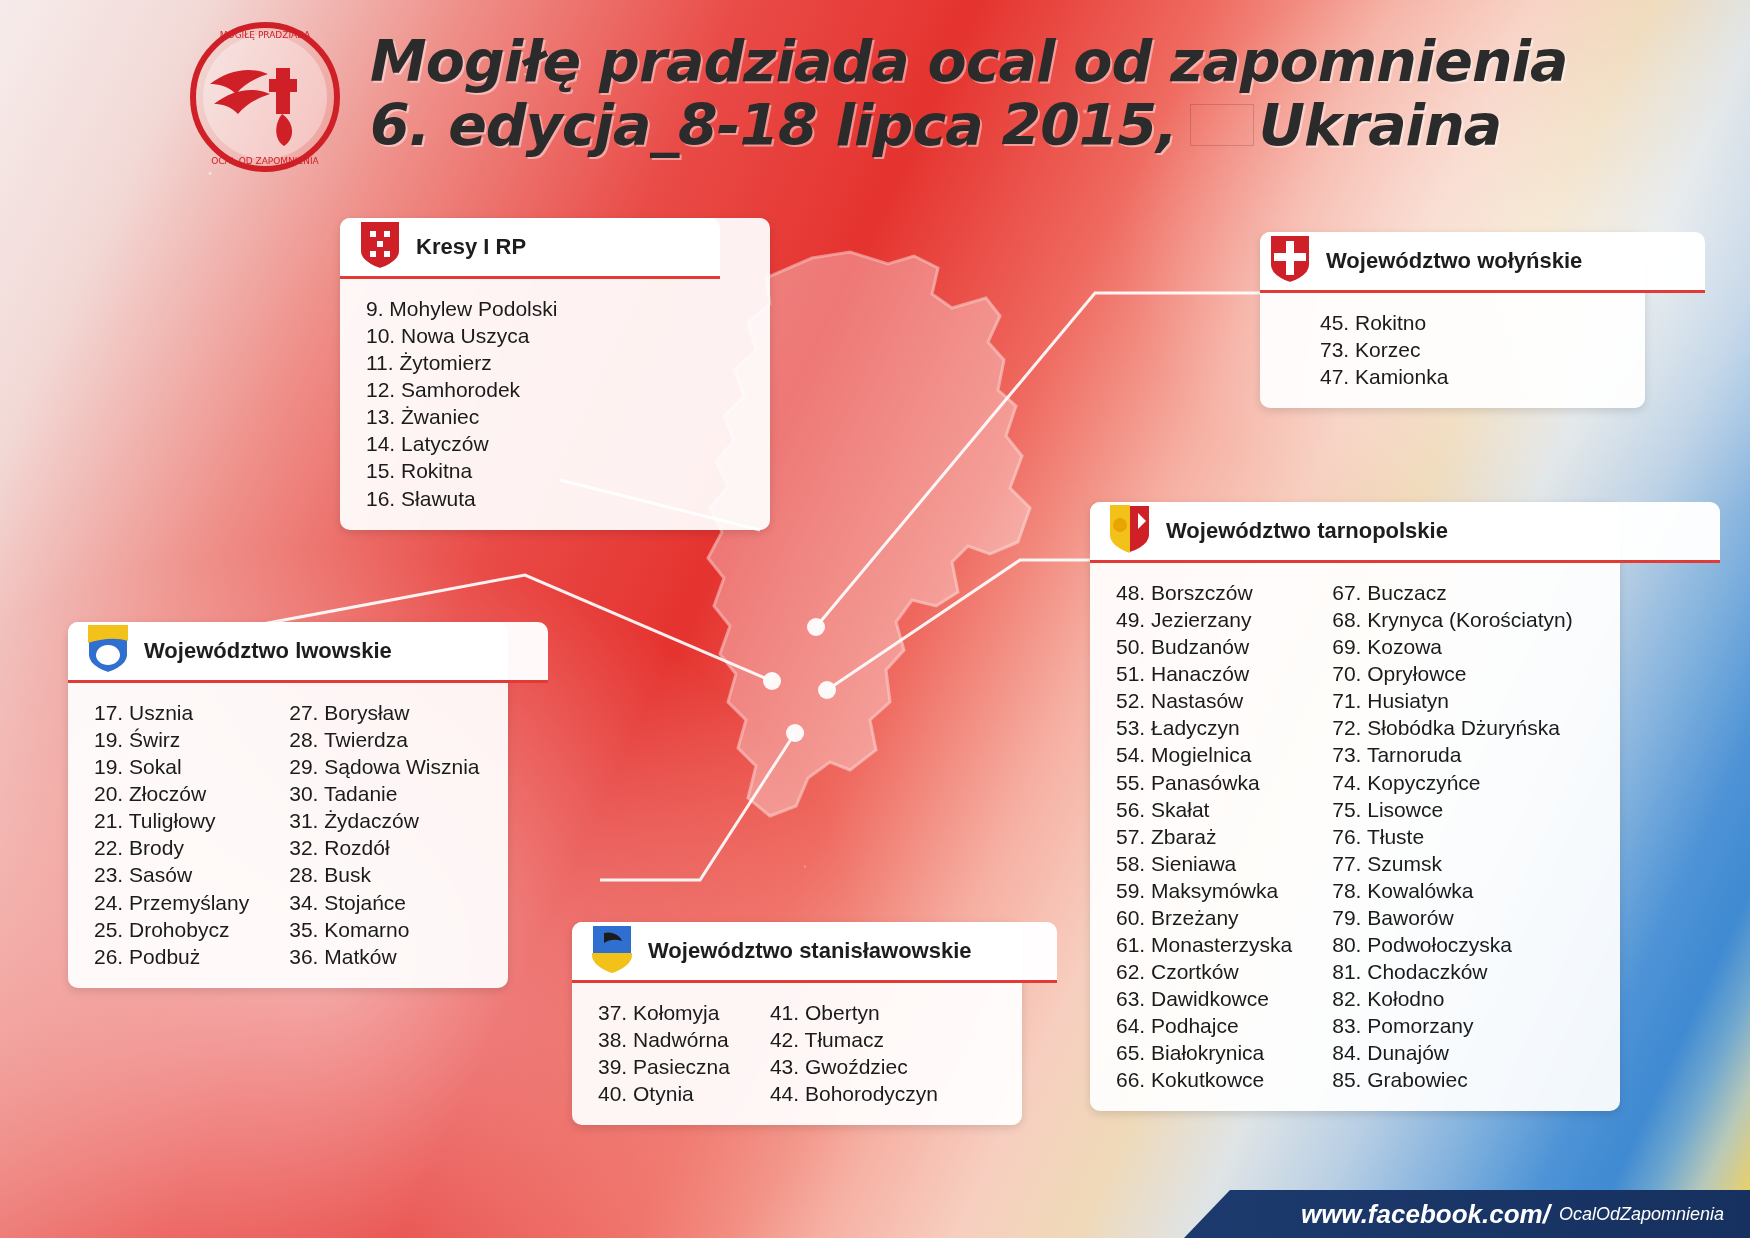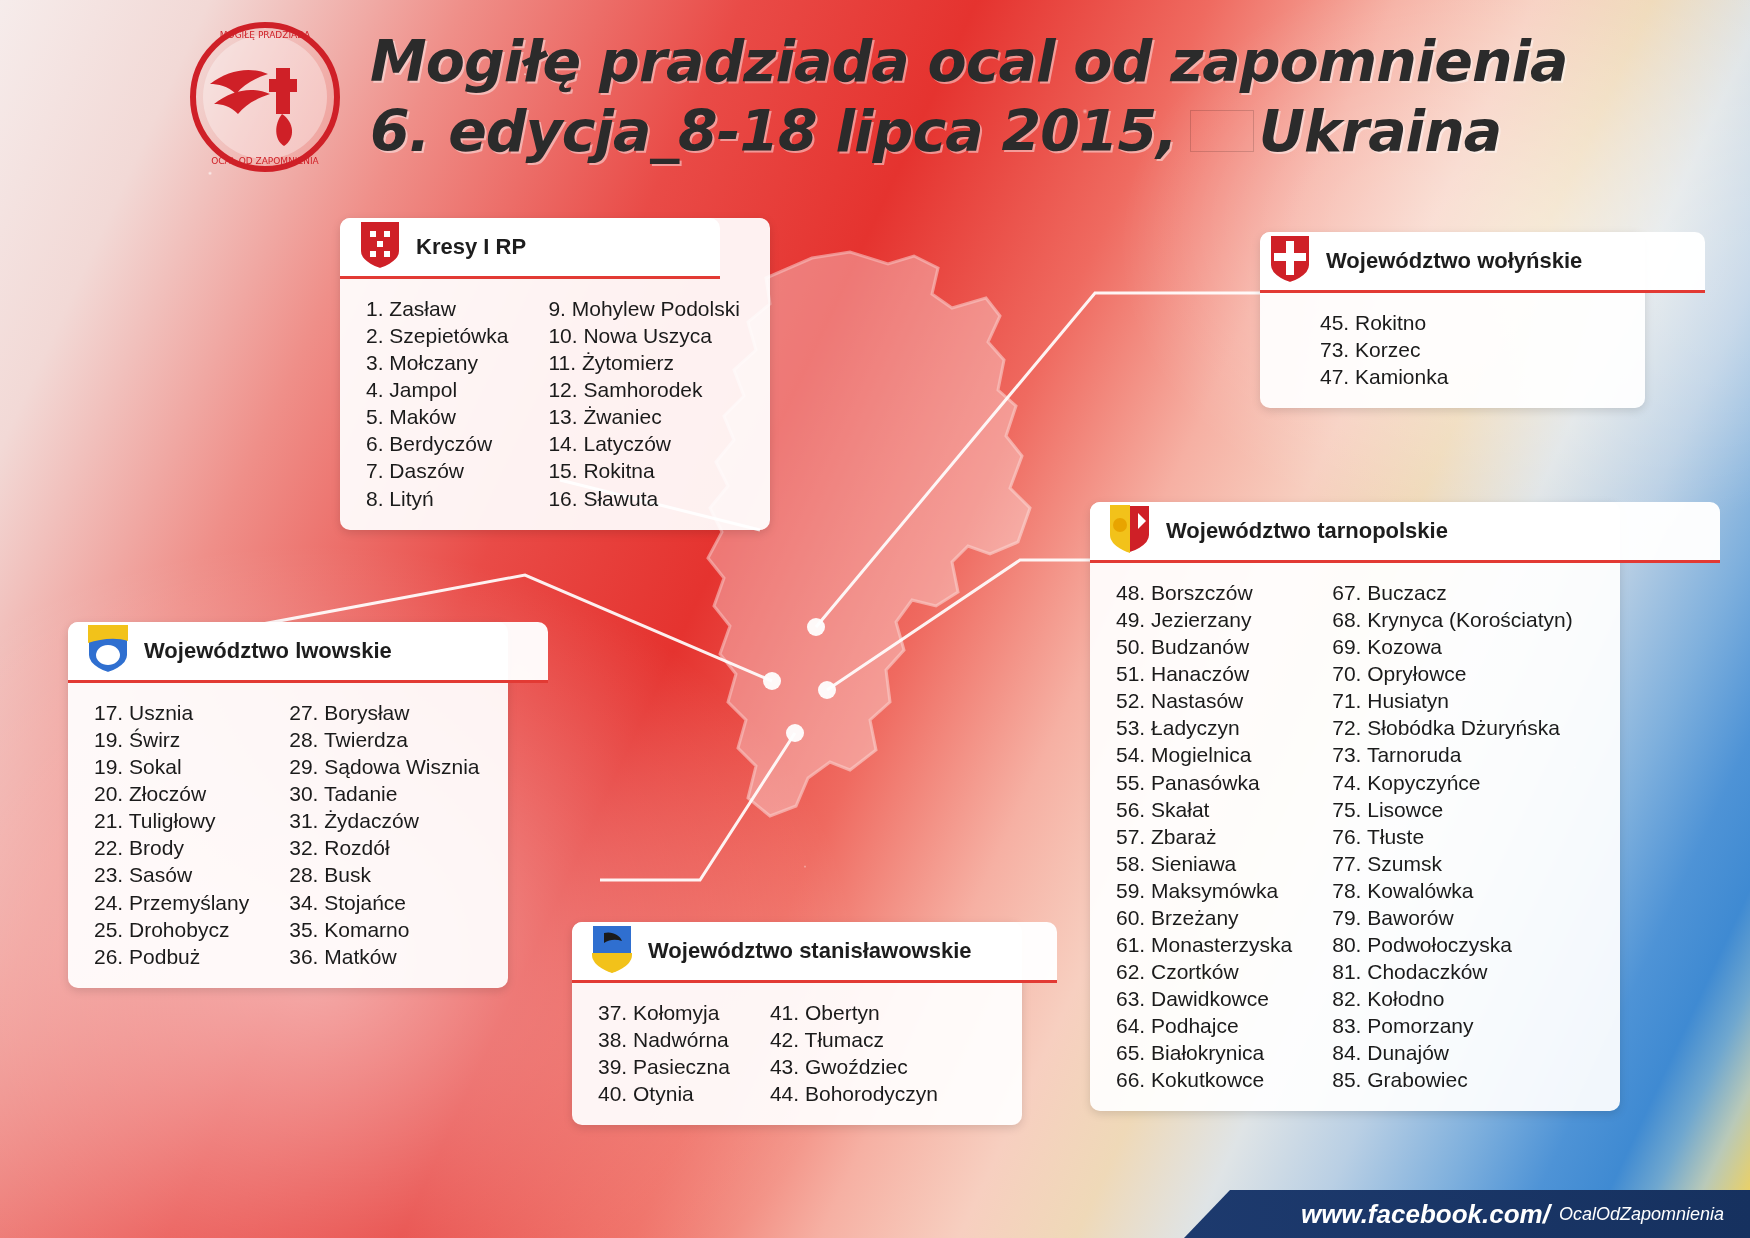--- a/index.html
+++ b/index.html
@@ -46,21 +46,21 @@
   #logo{position:absolute;left:0;top:8px;width:150px;height:150px;}
   #title-block{position:absolute;left:180px;top:18px;}
   .title-line{
     font-family:"DejaVu Sans", sans-serif;
     font-weight:bold;font-style:italic;
     color:#2b2b2b;letter-spacing:-1px;
     text-shadow:2px 2px 0 rgba(255,255,255,.45);
     line-height:1.02;
   }
   #title-1{font-size:57px;}
-  #title-2{font-size:57px;margin-top:12px;display:flex;align-items:center;gap:0px;}
+  #title-2{font-size:57px;margin-top:6px;display:flex;align-items:center;gap:0px;}
   .flag{display:inline-block;width:62px;height:40px;margin:0 6px 0 14px;
         box-shadow:0 0 0 1px rgba(0,0,0,.15);vertical-align:middle;}
   .flag .f-top{height:50%;background:#2f6fd0;}
   .flag .f-bot{height:50%;background:#f7d600;}
 
   
   #map{position:absolute;left:700px;top:250px;width:420px;height:620px;opacity:.62;}
 
   
   #connectors{position:absolute;left:0;top:0;width:1750px;height:1238px;pointer-events:none;}
@@ -170,30 +170,20 @@
 <div class="panel" id="panel-kresy">
   <div class="panel-head">
     <svg class="crest" viewBox="0 0 44 52">
       <path d="M2 2 H42 V32 C42 44 22 50 22 50 C22 50 2 44 2 32 Z" fill="#cf2027" stroke="#ffffff" stroke-width="2"></path>
       <path d="M12 12 h6 v6 h-6z M26 12 h6 v6 h-6z M19 22 h6 v6 h-6z M12 32 h6 v6 h-6z M26 32 h6 v6 h-6z" fill="#ffffff"></path>
     </svg>
     <span class="panel-title">Kresy I RP</span>
   </div>
   <div class="panel-body">
     <div class="cols">
-      <ul class="col">
-        <li>1. Zasław</li>
-        <li>2. Szepietówka</li>
-        <li>3. Mołczany</li>
-        <li>4. Jampol</li>
-        <li>5. Maków</li>
-        <li>6. Berdyczów</li>
-        <li>7. Daszów</li>
-        <li>8. Lityń</li>
-      </ul>
       <ul class="col">
         <li>9. Mohylew Podolski</li>
         <li>10. Nowa Uszyca</li>
         <li>11. Żytomierz</li>
         <li>12. Samhorodek</li>
         <li>13. Żwaniec</li>
         <li>14. Latyczów</li>
         <li>15. Rokitna</li>
         <li>16. Sławuta</li>
       </ul>

